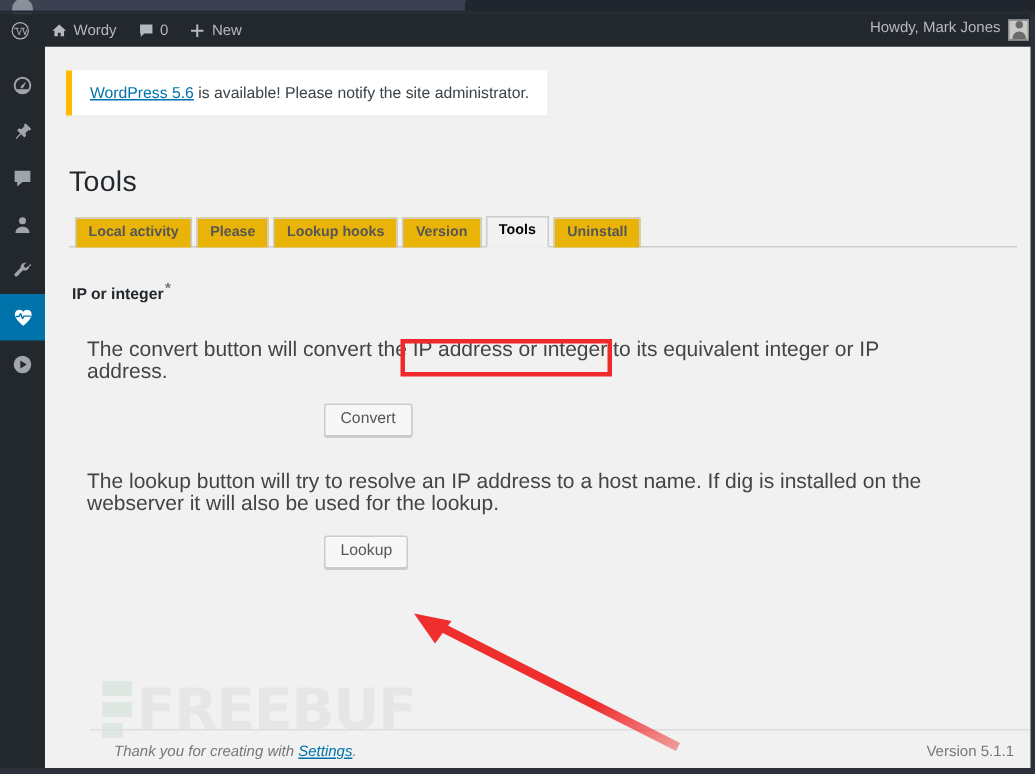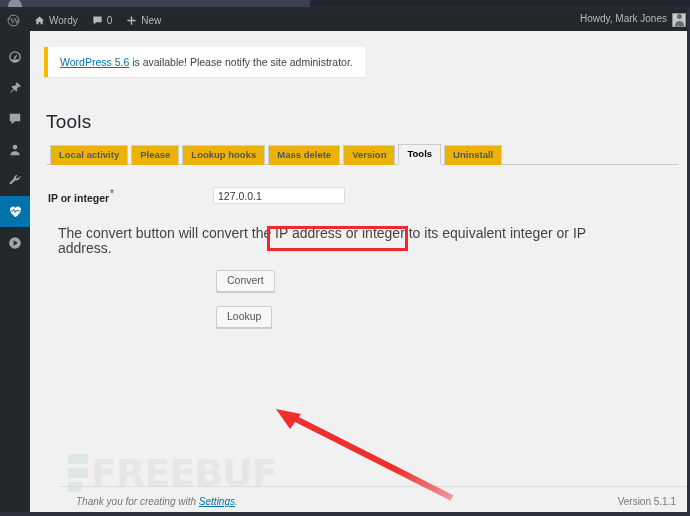--- a/index.html
+++ b/index.html
@@ -348,38 +348,37 @@
       <div class="notice">
         <a href="#">WordPress 5.6</a><span> is available! Please notify the site administrator.</span>
       </div>
 
       <h1 class="page-title">Tools</h1>
 
       <div class="nav-tabs">
         <span class="nav-tab">Local activity</span>
         <span class="nav-tab">Please</span>
         <span class="nav-tab">Lookup hooks</span>
-        <span class="nav-tab">Mass delete</span>
         <span class="nav-tab">Version</span>
         <span class="nav-tab active">Tools</span>
         <span class="nav-tab">Uninstall</span>
       </div>
 
 
       <div class="field-row">
         <label class="field-label"><span>IP or integer</span><span class="req">*</span></label>
-        <input class="text-input" type="text" value="127.0.0.1" style="">
       </div>
 
       <p class="desc">The convert button will convert the IP address or integer to its equivalent integer or IP address.</p>
 
       <div class="btn-row">
         <button class="button">Convert</button>
       </div>
 
+      <p class="desc">The lookup button will try to resolve an IP address to a host name. If dig is installed on the webserver it will also be used for the lookup.</p>
 
       <div class="btn-row">
         <button class="button">Lookup</button>
       </div>
 
     </div>
 
     <div class="highlight-box"></div>
 
     <svg id="annot-arrow" viewBox="0 0 660 485">

